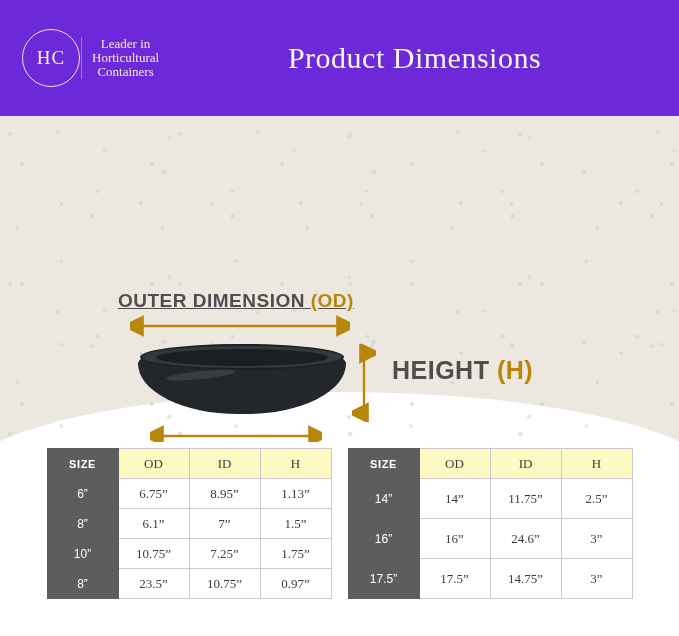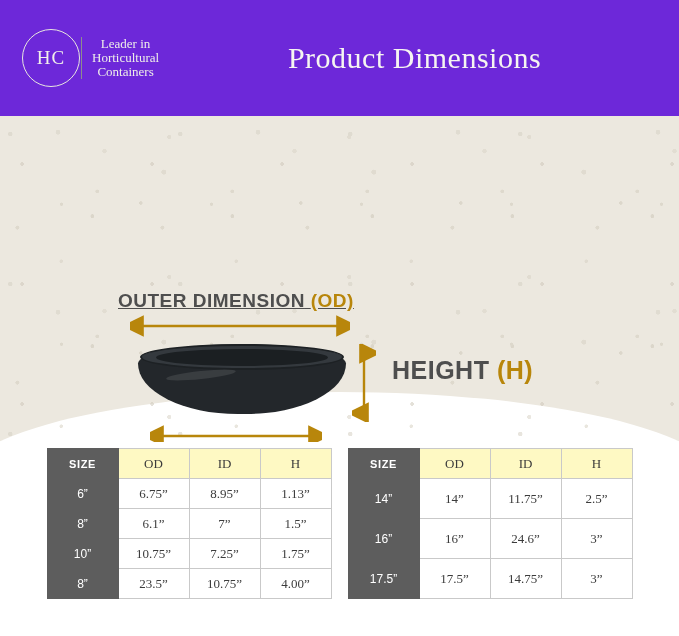--- a/index.html
+++ b/index.html
@@ -329,21 +329,21 @@
         <tr>
           <td class="size-cell">10”</td>
           <td>10.75”</td>
           <td>7.25”</td>
           <td>1.75”</td>
         </tr>
         <tr>
           <td class="size-cell">8”</td>
           <td>23.5”</td>
           <td>10.75”</td>
-          <td>4.00”</td>
+          <td>0.97”</td>
         </tr>
       </tbody>
     </table>
 
     <table>
       <thead>
         <tr>
           <th>SIZE</th>
           <th class="blank-head">OD</th>
           <th class="blank-head">ID</th>

